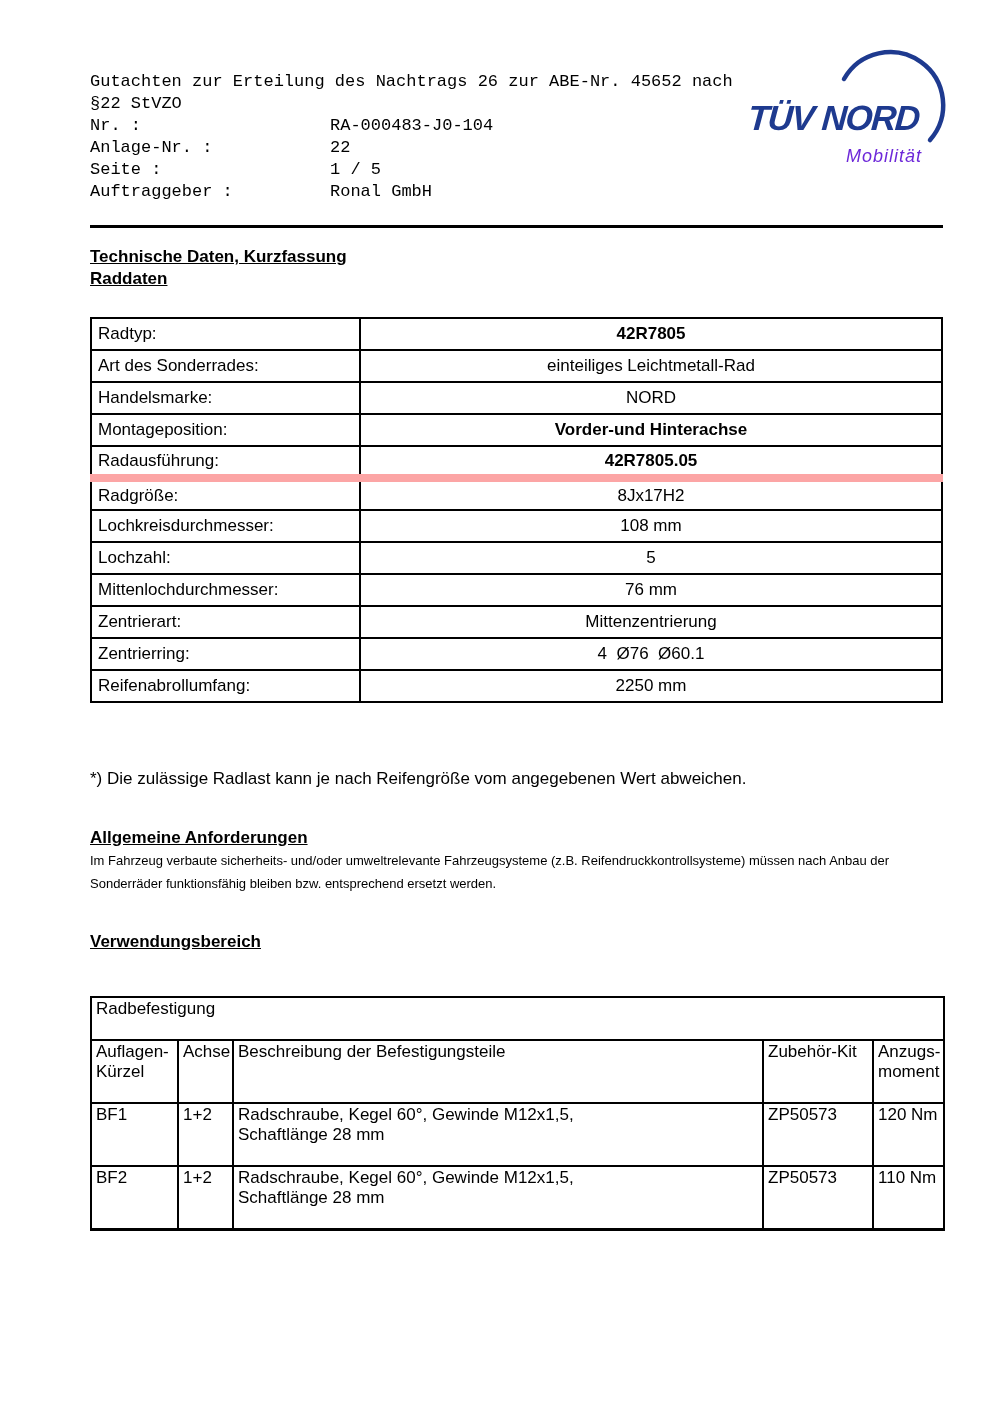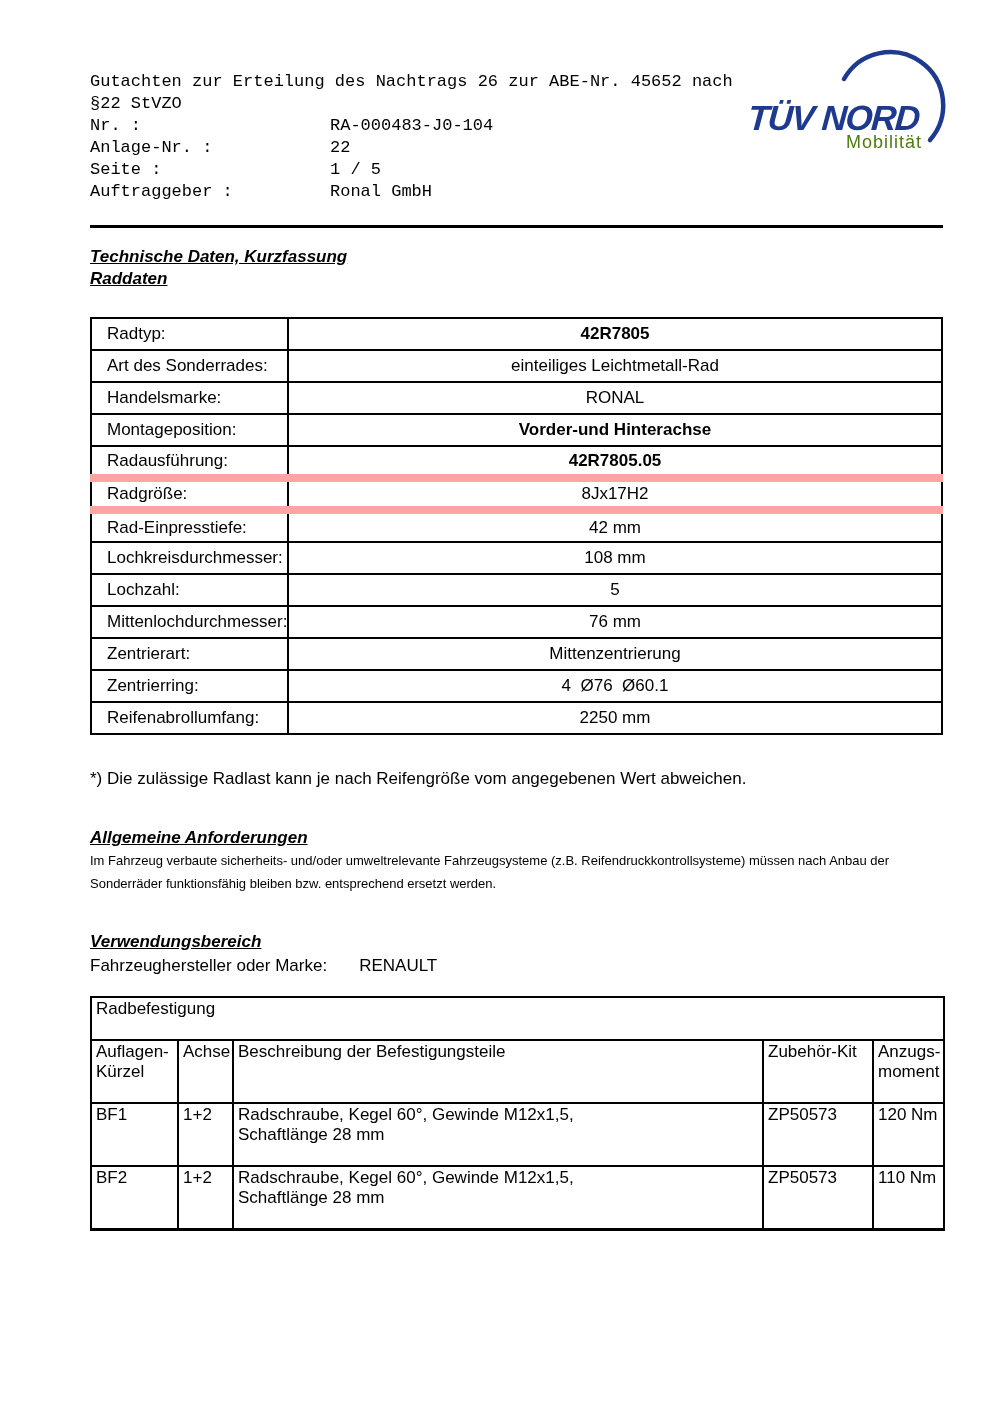--- a/index.html
+++ b/index.html
@@ -28,46 +28,46 @@
   }
   .logo svg.arc { position: absolute; left: 0; top: 0; width: 218px; height: 140px; }
   .logo .brand {
     position: absolute; left: 8px; top: 62px;
     font-size: 35px; font-weight: bold; font-style: italic;
     letter-spacing: -1.5px; color: var(--brand);
     transform: skewX(-4deg);
     white-space: nowrap;
   }
   .logo .tagline {
-    position: absolute; right: 36px; top: 96px;
-    font-size: 18px; color: #4d7c0f;
+    position: absolute; right: 36px; top: 110px;
+    font-size: 18px; font-style: italic; color: #6d28d9;
     letter-spacing: 1px;
   }
 
   
   .header-rule {
     position: absolute; left: 90px; top: 225px; width: 853px; height: 3px;
     background: #000;
   }
 
   
-  .h-underline { font-weight: bold; text-decoration: underline; font-size: 17px; font-style: italic; }
+  .h-underline { font-weight: bold; text-decoration: underline; font-size: 17px; }
   .sec-technische { position: absolute; left: 90px; top: 246px; line-height: 22px; }
 
   
   table { border-collapse: collapse; table-layout: fixed; }
   .raddaten-table {
     position: absolute; left: 90px; top: 317px; width: 853px;
     font-size: 17px;
   }
   .raddaten-table td {
     border: 2px solid #000;
     height: 32px; vertical-align: middle;
   }
-  .raddaten-table td.lbl { width: 197px; padding-left: 15px; text-align: left; }
+  .raddaten-table td.lbl { width: 269px; padding-left: 6px; text-align: left; }
   .raddaten-table td.val { text-align: center; }
   .raddaten-table tr.thick-top td { border-top: 8px solid #fca5a5; margin-top: 19px; }
   .raddaten-table tr.bold-val td.val { font-weight: bold; }
 
   .footnote { position: absolute; left: 90px; top: 769px; font-size: 17px; }
 
   
   .sec-allgemeine { position: absolute; left: 90px; top: 828px; width: 860px; }
   .sec-allgemeine .body-text { font-size: 13px; line-height: 23px; margin-top: 1px; max-width: 855px; }
 
@@ -140,38 +140,34 @@
       <tr class="bold-val">
         <td class="lbl">Radtyp:</td>
         <td class="val">42R7805</td>
       </tr>
       <tr>
         <td class="lbl">Art des Sonderrades:</td>
         <td class="val">einteiliges Leichtmetall-Rad</td>
       </tr>
       <tr>
         <td class="lbl">Handelsmarke:</td>
-        <td class="val">RONAL</td>
+        <td class="val">NORD</td>
       </tr>
       <tr class="bold-val">
         <td class="lbl">Montageposition:</td>
         <td class="val">Vorder-und Hinterachse</td>
       </tr>
       <tr class="bold-val">
         <td class="lbl">Radausführung:</td>
         <td class="val">42R7805.05</td>
       </tr>
       <tr class="thick-top">
         <td class="lbl">Radgröße:</td>
         <td class="val">8Jx17H2</td>
       </tr>
-      <tr class="thick-top">
-        <td class="lbl">Rad-Einpresstiefe:</td>
-        <td class="val">42 mm</td>
-      </tr>
       <tr>
         <td class="lbl">Lochkreisdurchmesser:</td>
         <td class="val">108 mm</td>
       </tr>
       <tr>
         <td class="lbl">Lochzahl:</td>
         <td class="val">5</td>
       </tr>
       <tr>
         <td class="lbl">Mittenlochdurchmesser:</td>
@@ -194,23 +190,20 @@
 
   <div class="footnote">*) Die zulässige Radlast kann je nach Reifengröße vom angegebenen Wert abweichen.</div>
 
   <div class="sec-allgemeine">
     <div class="h-underline">Allgemeine Anforderungen</div>
     <div class="body-text">Im Fahrzeug verbaute sicherheits- und/oder umweltrelevante Fahrzeugsysteme (z.B. Reifendruckkontrollsysteme) müssen nach Anbau der Sonderräder funktionsfähig bleiben bzw. entsprechend ersetzt werden.</div>
   </div>
 
   <div class="sec-verwendung">
     <div class="h-underline">Verwendungsbereich</div>
-    <div class="line">
-      <span>Fahrzeughersteller oder Marke:</span><span class="hersteller-value">RENAULT</span>
-    </div>
   </div>
 
   <table class="befestigung-table">
     <colgroup>
       <col class="col-kuerzel">
         <col class="col-achse">
         <col class="col-beschr">
         <col class="col-kit">
         <col class="col-moment">
     </colgroup>

